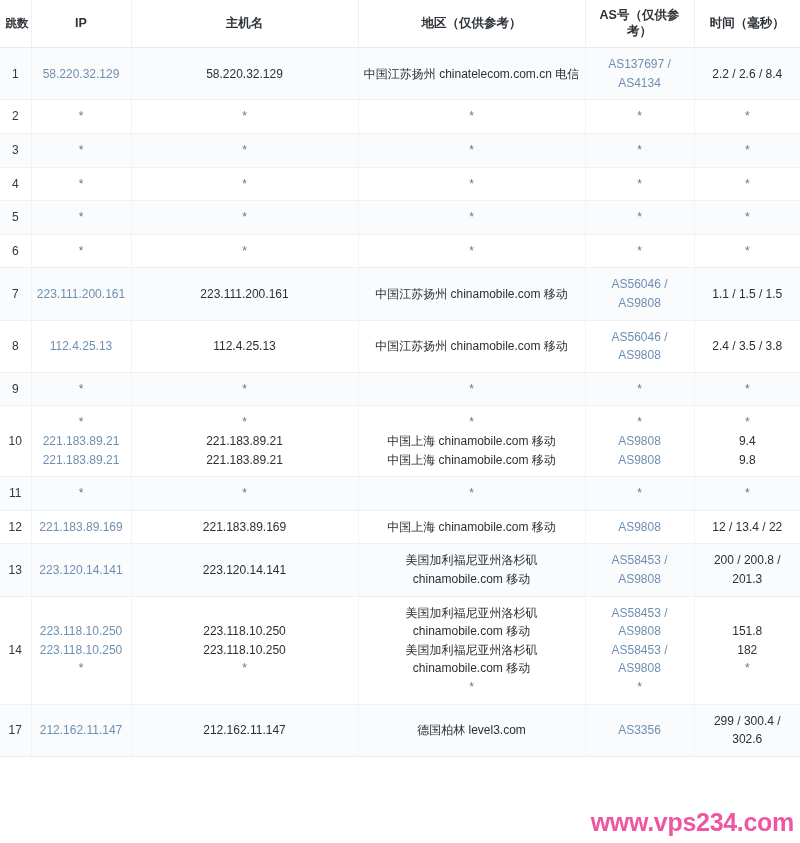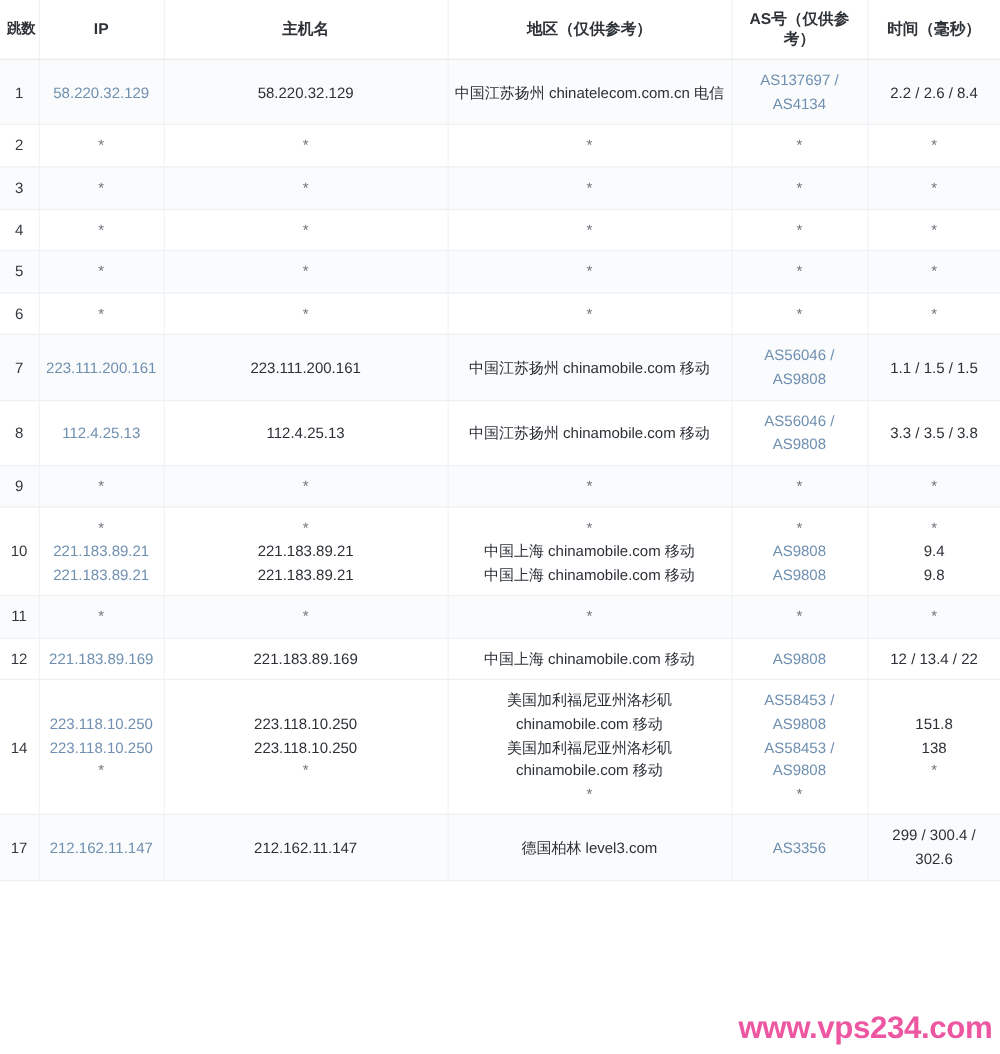--- a/index.html
+++ b/index.html
@@ -242,21 +242,21 @@
         <td class="host">
           <span class="line">112.4.25.13</span>
         </td>
         <td class="geo">
           <span class="line">中国江苏扬州 chinamobile.com 移动</span>
         </td>
         <td class="as">
           <span class="line">AS56046 / AS9808</span>
         </td>
         <td class="time">
-          <span class="line">3.3 / 3.5 / 3.8</span>
+          <span class="line">2.4 / 3.5 / 3.8</span>
         </td>
       </tr>
       <tr class="shade">
         <td class="hop">9</td>
         <td class="ip">
           <span class="line star">*</span>
         </td>
         <td class="host">
           <span class="line star">*</span>
         </td>
@@ -327,20 +327,38 @@
         <td class="geo">
           <span class="line">中国上海 chinamobile.com 移动</span>
         </td>
         <td class="as">
           <span class="line">AS9808</span>
         </td>
         <td class="time">
           <span class="line">12 / 13.4 / 22</span>
         </td>
       </tr>
+      <tr class="shade">
+        <td class="hop">13</td>
+        <td class="ip">
+          <span class="line">223.120.14.141</span>
+        </td>
+        <td class="host">
+          <span class="line">223.120.14.141</span>
+        </td>
+        <td class="geo">
+          <span class="line">美国加利福尼亚州洛杉矶 chinamobile.com 移动</span>
+        </td>
+        <td class="as">
+          <span class="line">AS58453 / AS9808</span>
+        </td>
+        <td class="time">
+          <span class="line">200 / 200.8 / 201.3</span>
+        </td>
+      </tr>
       <tr class="plain">
         <td class="hop">14</td>
         <td class="ip">
           <span class="line">223.118.10.250</span>
           <span class="line">223.118.10.250</span>
           <span class="line star">*</span>
         </td>
         <td class="host">
           <span class="line">223.118.10.250</span>
           <span class="line">223.118.10.250</span>
@@ -351,21 +369,21 @@
           <span class="line">美国加利福尼亚州洛杉矶 chinamobile.com 移动</span>
           <span class="line star">*</span>
         </td>
         <td class="as">
           <span class="line">AS58453 / AS9808</span>
           <span class="line">AS58453 / AS9808</span>
           <span class="line star">*</span>
         </td>
         <td class="time">
           <span class="line">151.8</span>
-          <span class="line">138</span>
+          <span class="line">182</span>
           <span class="line star">*</span>
         </td>
       </tr>
       <tr class="shade">
         <td class="hop">17</td>
         <td class="ip">
           <span class="line">212.162.11.147</span>
         </td>
         <td class="host">
           <span class="line">212.162.11.147</span>

